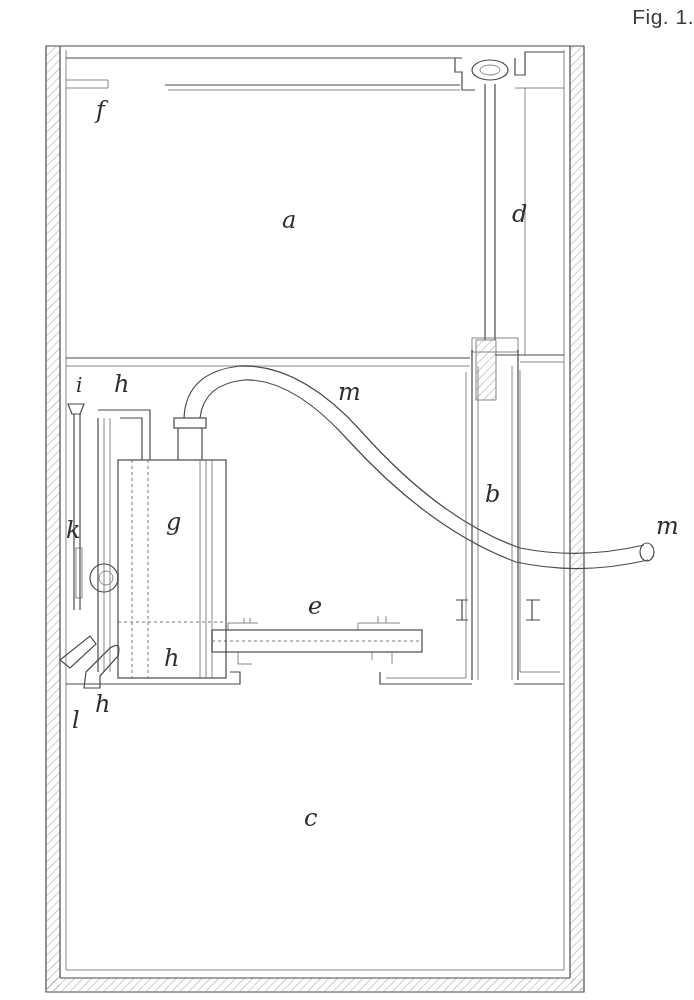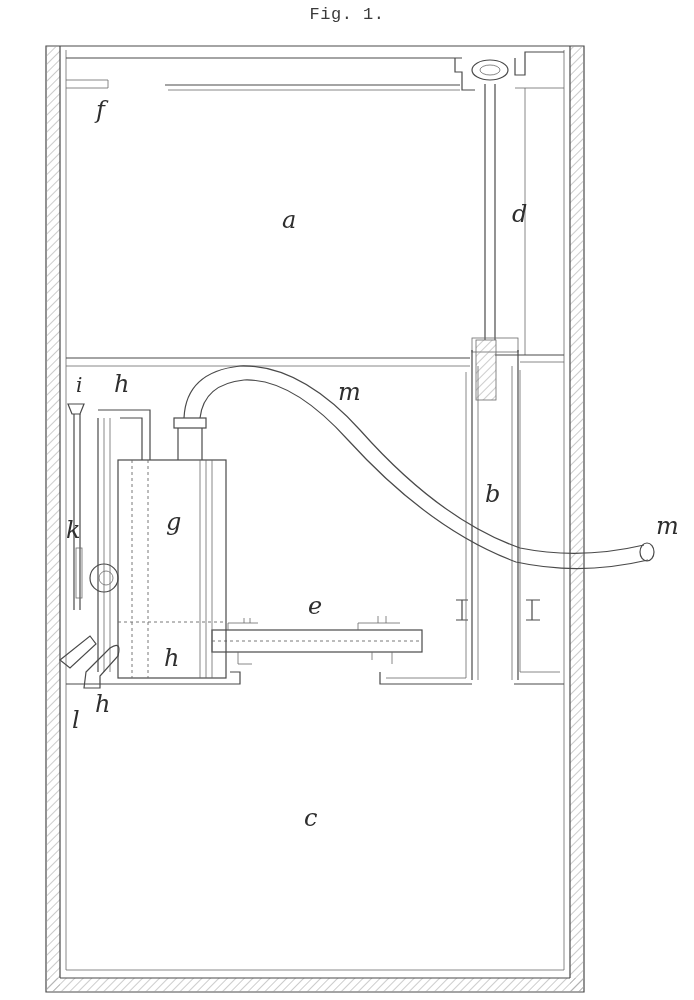--- a/index.html
+++ b/index.html
@@ -1,17 +1,17 @@
 <!DOCTYPE html>
 <html><head>
   <meta charset="utf-8">
   <style>
     html, body { margin: 0; padding: 0; background: #ffffff; }
     body { width: 694px; height: 1000px; position: relative; overflow: hidden; font-family: "DejaVu Serif", serif; }
-    .fig-title { position: absolute; top: 5px; left: 0; width: 694px; text-align: center; font-family: Liberation Mono, monospace; font-size: 17px; color: #3a3a3a; letter-spacing: 0.5px; }
+    .fig-title { position: absolute; top: 5px; left: 0; width: 694px; text-align: right; font-family: Liberation Sans, sans-serif; font-size: 21px; color: #3a3a3a; letter-spacing: 0.5px; }
     svg { position: absolute; left: 0; top: 0; }
     .ln { stroke: #4a4a4a; stroke-width: 1.2; fill: none; }
     .thin { stroke: #6a6a6a; stroke-width: 0.8; fill: none; }
     .dash { stroke: #6a6a6a; stroke-width: 0.9; fill: none; stroke-dasharray: 3 3; }
     .lbl { font-family: "DejaVu Serif", serif; font-style: italic; font-size: 24px; fill: #2e2e2e; }
   </style>
 </head>
 <body>
 
 <div class="fig-title">Fig. 1.</div>

